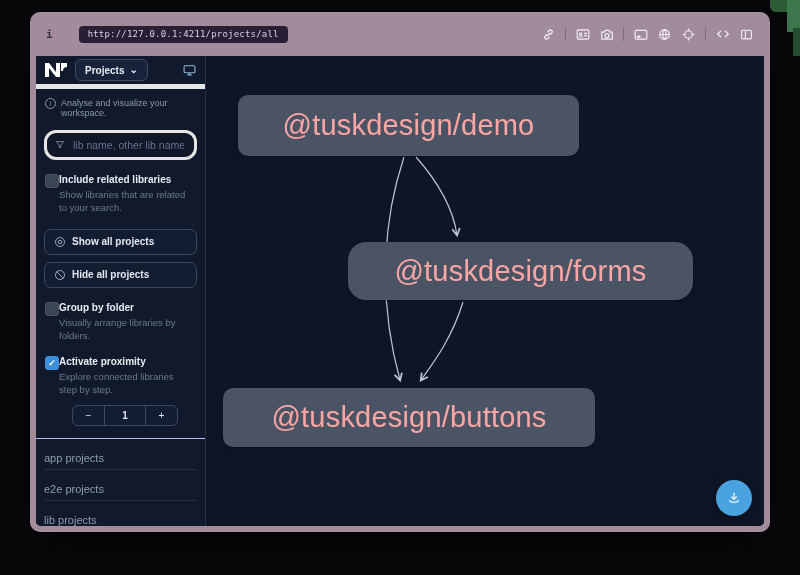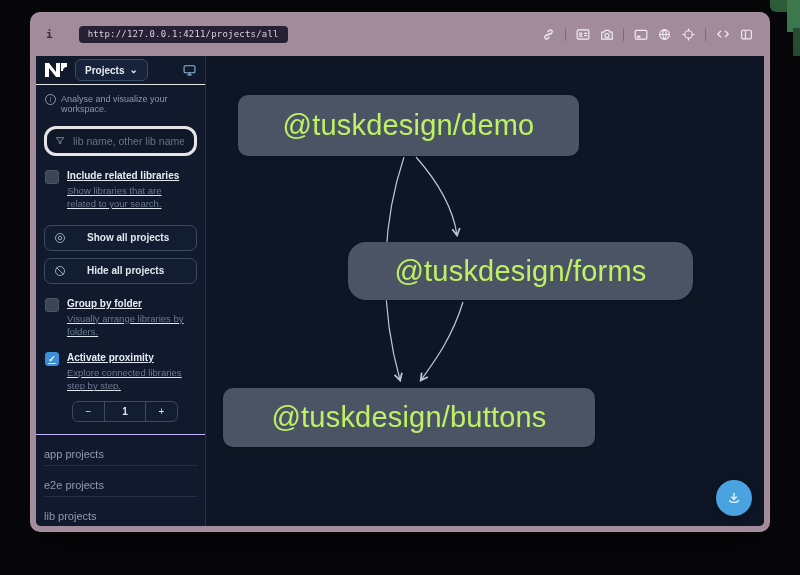--- a/index.html
+++ b/index.html
@@ -25,68 +25,68 @@
   .tb-ic{width:15px;height:15px;display:flex;align-items:center;justify-content:center;color:#f3eef4;cursor:pointer;}
   .tb-ic svg{display:block;}
   .tb-div{width:1px;height:13px;background:rgba(58,44,60,.35);}
 
   .content{display:flex;height:470px;border-radius:0 0 5px 5px;overflow:hidden;background:#0e1626;}
 
   
   .sidebar{width:169px;min-width:169px;background:#101a2c;border-right:1px solid #243249;
     display:flex;flex-direction:column;color:#dfe6ef;position:relative;}
   .side-header{height:28px;display:flex;align-items:center;gap:8px;padding:0 9px;
-    border-bottom:1px solid #e5e5e5;}
+    border-bottom:5px solid #e5e5e5;}
   .nx-logo{width:22px;height:15px;display:flex;align-items:center;}
   .projects-btn{height:20px;background:#17233a;border:1px solid #3a4a63;border-radius:6px;
     display:flex;align-items:center;gap:5px;padding:0 9px;cursor:pointer;}
   .projects-btn span{font-size:10px;font-weight:700;color:#e8edf3;}
   .chev{font-size:8px;color:#9aa8bc;transform:translateY(-1px);}
   .monitor-ic{margin-left:auto;color:#8fb8dc;display:flex;cursor:pointer;}
 
   .tagline{display:flex;gap:5px;align-items:flex-start;padding:9px 9px 4px 9px;
     font-size:9px;color:#8b99ad;}
   .tagline .i-circ{width:9px;height:9px;border:1px solid #8b99ad;border-radius:50%;
     font-size:6.5px;display:flex;align-items:center;justify-content:center;flex:none;margin-top:0px;}
 
   .search-box{margin:8px 8px 4px 8px;height:24px;border:3px solid #e5e5e5;border-radius:12px;
     display:flex;align-items:center;gap:6px;padding:0 8px;background:#0f1728;}
   .search-box input{background:transparent;border:none;outline:none;color:#cbd5e1;
     font-size:10.5px;width:100%;font-family:"Liberation Sans",sans-serif;}
   .search-box input::placeholder{color:#64748b;}
   .funnel{color:#76839a;display:flex;}
 
-  .chk-row{display:flex;gap:8px;padding:9px 9px 0 9px;text-decoration:underline;}
+  .chk-row{display:flex;padding:9px 9px 0 9px;}
   .chk{width:12px;height:12px;border-radius:3px;background:#3a4556;border:1px solid #4a5668;
     flex:none;margin-top:1px;cursor:pointer;display:flex;align-items:center;justify-content:center;}
   .chk.checked{background:#3d8fd9;border-color:#3d8fd9;color:#fff;font-size:9px;font-weight:700;}
   .chk-label{font-size:10px;font-weight:700;color:#e8edf3;line-height:1.3;}
   .chk-desc{font-size:9.5px;color:#6b7a90;line-height:1.4;margin-top:2px;padding-right:4px;}
 
   .side-btn{margin:0 8px;height:24px;border:1px solid #3a4a63;border-radius:7px;background:#131d31;
-    display:flex;align-items:center;gap:21px;padding:0 9px;cursor:pointer;}
+    display:flex;align-items:center;gap:6px;padding:0 9px;cursor:pointer;}
   .side-btn span{font-size:10px;font-weight:700;color:#e2e8f0;}
   .side-btn .b-ic{color:#9aa8bc;display:flex;}
   .btn-gap{height:7px;}
 
   .stepper{margin:8px 0 0 36px;width:104px;height:19px;border:1px solid #3a4a63;border-radius:6px;
     display:flex;overflow:hidden;background:#131d31;}
   .stepper>div{display:flex;align-items:center;justify-content:center;font-size:10px;color:#dfe6ef;}
   .step-minus,.step-plus{width:31px;cursor:pointer;}
   .step-val{flex:1;border-left:1px solid #3a4a63;border-right:1px solid #3a4a63;font-weight:700;}
 
   .sections{margin-top:12px;border-top:1px solid #c4b5fd;padding:0 8px;flex:1;overflow:hidden;}
   .section-item{padding:13px 0 5px 0;border-bottom:1px solid #223048;font-size:11px;color:#8e9cb0;}
   .partial-row{display:flex;align-items:center;justify-content:flex-end;padding:10px 2px 0 0;}
 
   
   .canvas{flex:1;position:relative;background:#0e1626;}
   .edges{position:absolute;left:0;top:0;}
   .node{position:absolute;background:#4a5464;border-radius:10px;display:flex;align-items:center;
-    justify-content:center;color:#bef264;font-size:29px;letter-spacing:.2px;cursor:pointer;
+    justify-content:center;color:#fca5a5;font-size:29px;letter-spacing:.2px;cursor:pointer;
     box-shadow:0 1px 3px rgba(0,0,0,.25);}
   .node-demo{left:32px;top:39px;width:341px;height:61px;}
   .node-forms{left:142px;top:186px;width:345px;height:58px;border-radius:18px;}
   .node-buttons{left:17px;top:332px;width:372px;height:59px;}
 
   .fab{position:absolute;right:12px;bottom:10px;width:36px;height:36px;border-radius:50%;
     background:#4aa3e0;display:flex;align-items:center;justify-content:center;color:#eaf5fd;
     cursor:pointer;box-shadow:0 2px 8px rgba(0,0,0,.4);}
 </style>
 </head>

